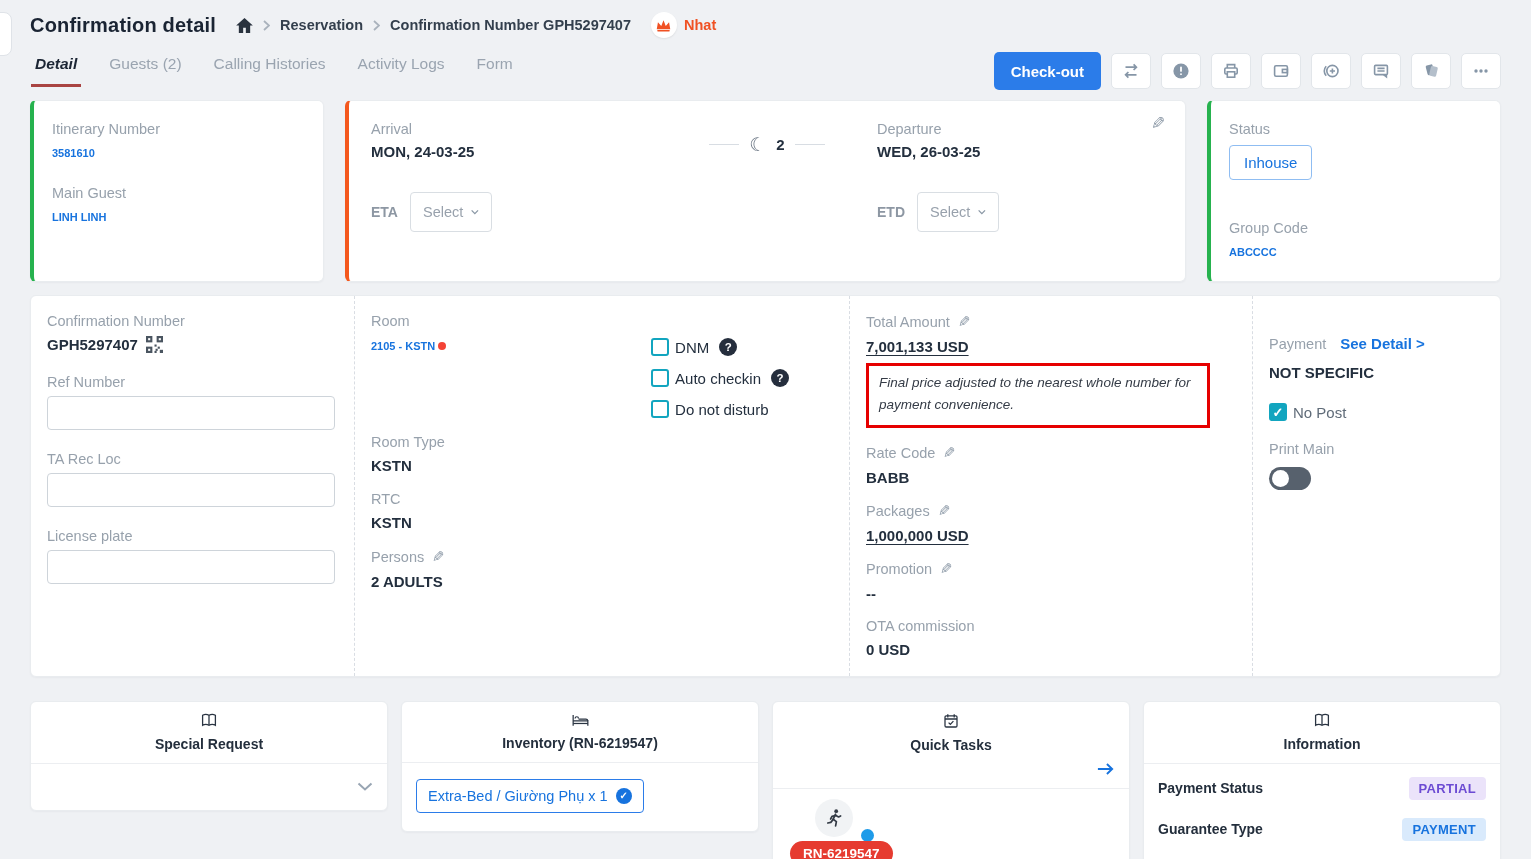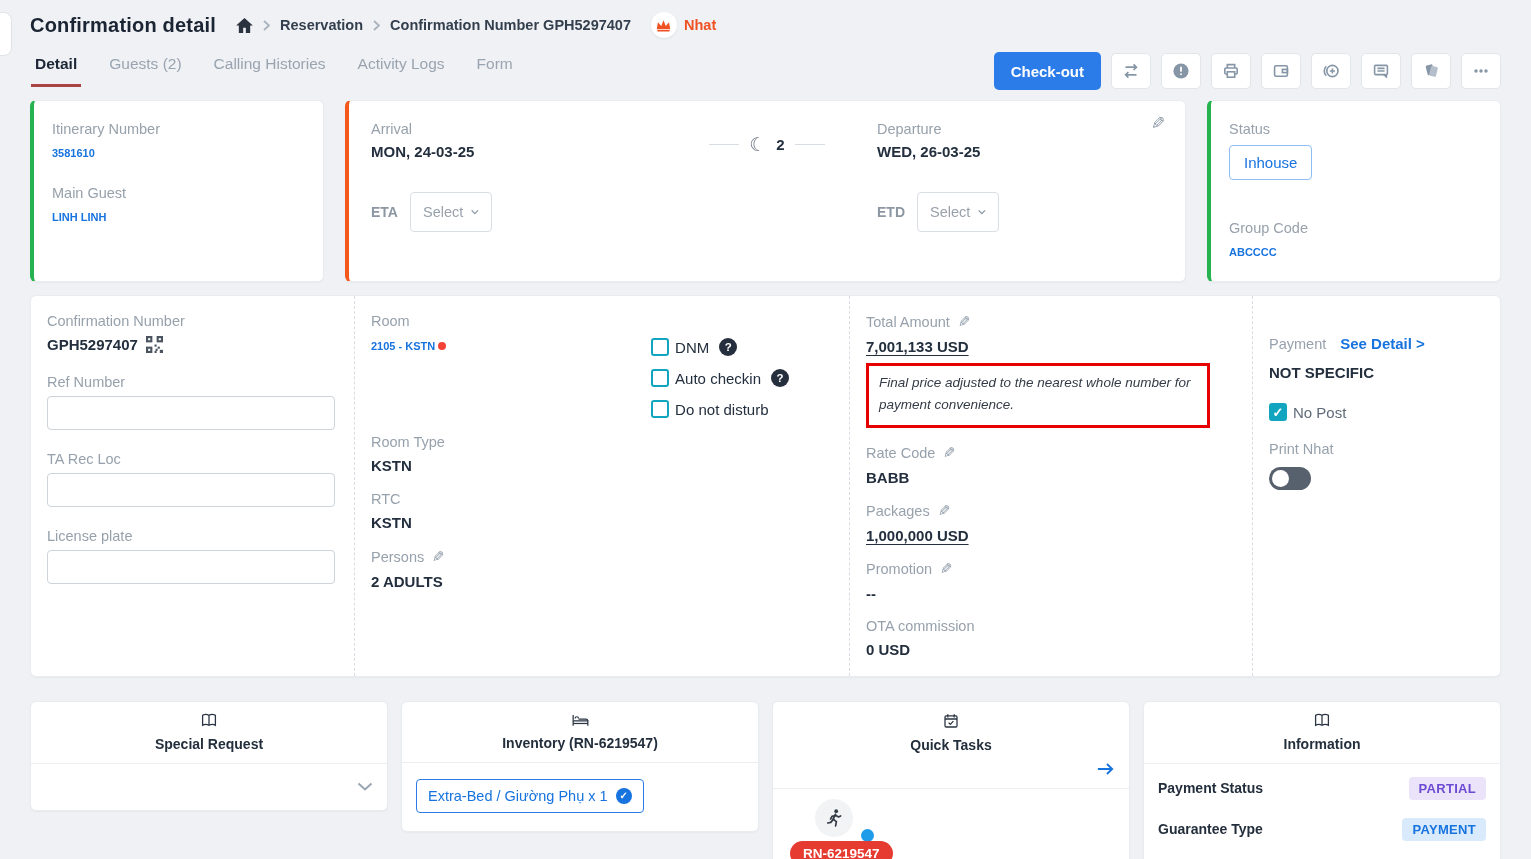--- a/index.html
+++ b/index.html
@@ -20,21 +20,21 @@
   .bc-sep{ display:flex; align-items:center; }
   .user-chip{ display:flex; align-items:center; gap:7px; cursor:pointer; }
   .crown-badge{ width:26px; height:26px; border-radius:50%; background:#fff;
     display:flex; align-items:center; justify-content:center; box-shadow:0 1px 2px rgba(0,0,0,.08); }
   .user-name{ font-size:14.5px; font-weight:700; color:#f05123; }
 
   
   .tabbar{ display:flex; align-items:center; justify-content:space-between; padding:14px 30px 0 30px; }
   .tabs{ display:flex; gap:32px; align-items:center; padding-left:5px; }
   .tab{ font-size:15.5px; color:#9aa4b0; cursor:pointer; position:relative; padding-bottom:14px; }
-  .tab.active{ color:#1b2534; font-weight:700; }
+  .tab.active{ color:#1b2534; font-weight:700;font-style:italic; }
   .tab.active::after{ content:""; position:absolute; left:-4px; right:-4px; bottom:0; height:3px; background:#a94442; }
   .toolbar{ display:flex; gap:10px; align-items:center; }
   .btn-primary{ height:38px; padding:0 17px; border:none; border-radius:5px; background:#2b7ce9;
     color:#fff; font-family:inherit; font-size:15px; font-weight:700; cursor:pointer; }
   .icon-btn{ width:40px; height:36px; background:#fff; border:1px solid #e2e6ea; border-radius:5px;
     display:flex; align-items:center; justify-content:center; cursor:pointer; }
 
   
   .cards-row{ display:flex; gap:21px; margin:10px 30px 0 30px; height:182px; }
   .card{ background:#fff; border:1px solid #e9ecef; border-radius:6px; box-shadow:0 1px 2px rgba(20,30,40,.04); }
@@ -402,21 +402,21 @@
     <div class="pay-row">
       <span class="label" style="margin:0">Payment</span>
       <a class="see-detail">See Detail &gt;</a>
     </div>
     <div class="not-specific">NOT SPECIFIC</div>
     <div class="cb-row nopost-row">
       <span class="checkbox checked">✓</span>
       <span class="cb-label">No Post</span>
     </div>
     <div class="printrate">
-      <div class="label">Print Nhat</div>
+      <div class="label">Print Main</div>
       <div class="toggle">
           <span class="knob"></span>
         </div>
     </div>
   </div>
 </section>
 
 <div class="bottom-row">
 
   <section class="bcard">

